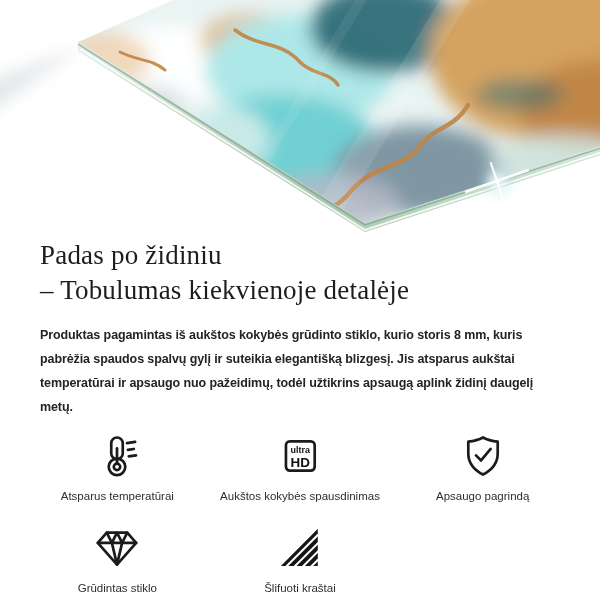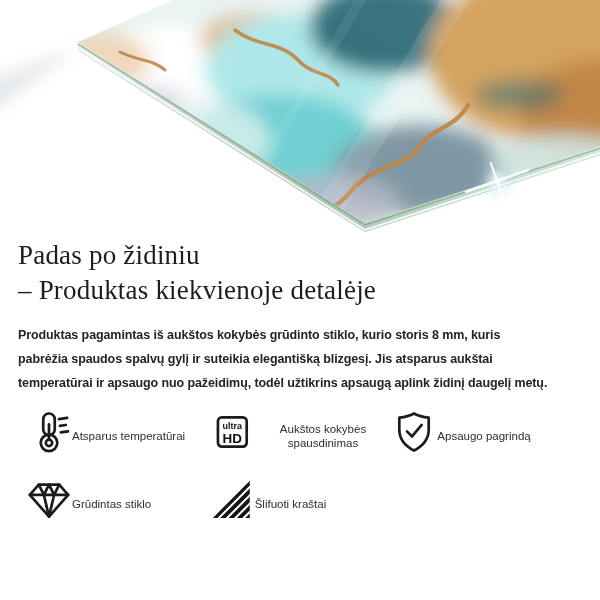--- a/index.html
+++ b/index.html
@@ -6,28 +6,28 @@
     --teal_light:#aee7e8; --teal:#6fd0d3; --teal_deep:#2e6b77;
     --slate:#7f97a3; --slate_light:#b3b7c6; --gold:#d4a360; --gold_deep:#c08445;
     --pale:#e9f4f3; --mint_edge:#cfe0d4; --mint_edge_dark:#6f9480;
     --ink:#1d1d1d; --text:#242424; --icon:#1b1b1b;
   }
   *{box-sizing:border-box; margin:0; padding:0;}
   html,body{width:600px; height:600px; background:#ffffff; overflow:hidden;
     font-family:"Liberation Sans", sans-serif; color:var(--text);}
   .hero{position:relative; width:600px; height:232px; background:#fff; overflow:hidden;}
   .hero svg{display:block;}
-  .content{padding:0 18px;}
+  .content{padding:0 40px;}
   .headline{margin-top:6px; font-family:"Liberation Serif", serif; font-weight:400;
     font-size:27px; line-height:35px; color:var(--ink); letter-spacing:0.2px;}
   .desc{margin-top:15px; max-width:530px; font-size:12.5px; line-height:24px;
     font-weight:600; color:var(--text); letter-spacing:-0.1px;}
   .features{margin:12px 26px 0; display:grid; grid-template-columns:1fr 1fr 1fr;
     row-gap:20px;}
-  .feature{display:flex; flex-direction:row; align-items:center; text-align:center;}
+  .feature{display:flex; flex-direction:column; align-items:center; }
   .icon-box{height:48px; display:flex; align-items:flex-end; justify-content:center;}
   .icon-box svg{display:block;}
   .feature-label{margin-top:10px; font-size:11.5px; line-height:14px; color:#2e2e2e;}
   .ico{stroke:var(--icon); stroke-width:2.1; fill:none; stroke-linecap:round; stroke-linejoin:round;}
   .ico-fill{fill:var(--icon); stroke:none;}
   .badge-txt{fill:#111; font-family:"Liberation Sans", sans-serif; font-weight:bold;}
 </style>
 </head>
 <body>
 
@@ -110,21 +110,21 @@
           </g>
       </g>
       <circle r="2.6" fill="#ffffff"></circle>
     </g>
   </svg>
 </div>
 
 <div class="content">
   <h1 class="headline">
     <span>Padas po židiniu</span><br>
-    <span>– Produktas kiekvienoje detalėje</span>
+    <span>– Tobulumas kiekvienoje detalėje</span>
   </h1>
   <p class="desc">Produktas pagamintas iš aukštos kokybės grūdinto stiklo, kurio storis 8 mm, kuris pabrėžia spaudos spalvų gylį ir suteikia elegantišką blizgesį. Jis atsparus aukštai temperatūrai ir apsaugo nuo pažeidimų, todėl užtikrins apsaugą aplink židinį daugelį metų.</p>
 </div>
 
 <div class="features">
 
   <div class="feature">
     <div class="icon-box">
       <svg width="46" height="46" viewBox="0 0 36 36">
         <rect class="ico" x="13.5" y="3.5" width="9" height="17" rx="4.5"></rect>

